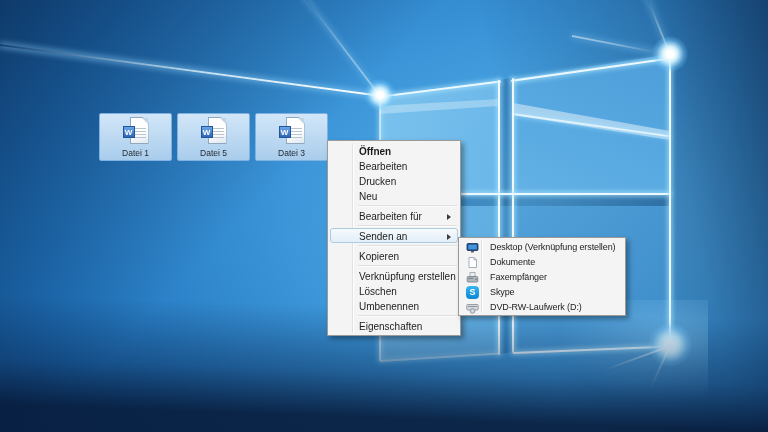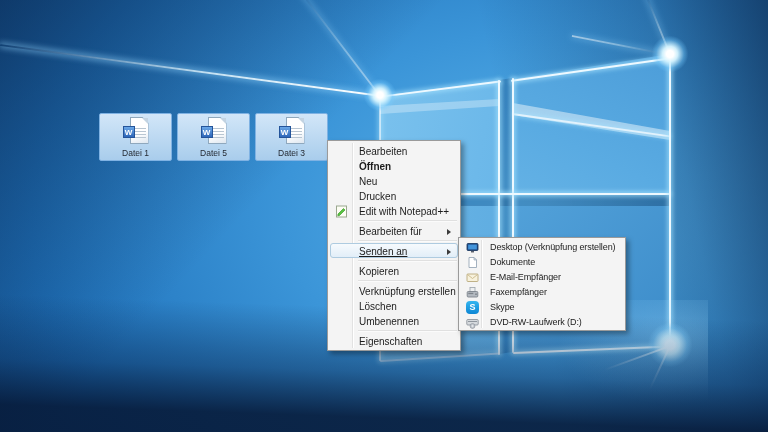--- a/index.html
+++ b/index.html
@@ -43,21 +43,21 @@
   .icon-label{margin-top:2px;font-size:8.5px;color:#242a33;line-height:9px;}
 
   
   .menu{position:absolute;background:#f4f4f4;border:1px solid #9a9a9a;
         box-shadow:3px 3px 5px rgba(0,0,0,.35);box-sizing:border-box;}
   .menu .gutterline{position:absolute;top:2px;bottom:2px;width:1px;background:#e2e2e2;border-right:1px solid #fff;}
   .mi{position:relative;height:15px;line-height:15px;font-size:10px;color:#1c1c1c;
       margin:0 2px;padding-left:28px;white-space:nowrap;border:1px solid transparent;
       box-sizing:border-box;border-radius:3px;}
   .mi.bold{font-weight:bold;}
-  .mi.hl{background:linear-gradient(#f6fafd,#e2eef8);border:1px solid #aecbe0;text-decoration:underline;}
+  .mi.hl{background:linear-gradient(#f6fafd,#e2eef8);border:1px solid #aecbe0;}
   .sep{height:1px;background:#e0e0e0;border-bottom:1px solid #fbfbfb;margin:1.5px 3px 1.5px 30px;}
   .arrow{position:absolute;right:6px;top:4.5px;width:0;height:0;
          border-left:4px solid #3c3c3c;border-top:3px solid transparent;border-bottom:3px solid transparent;}
   .mi .mi-ico{position:absolute;left:4px;top:1px;width:13px;height:13px;}
 
   #main-menu{left:327px;top:140px;width:134px;padding:2px 0;}
   #main-menu .gutterline{left:24px;}
   #send-menu{left:458px;top:237px;width:168px;padding:1px 0;font-size:9px;}
   #send-menu .gutterline{left:22px;}
   #send-menu .mi{font-size:9px;letter-spacing:-0.1px;}
@@ -143,33 +143,24 @@
       <div class="doc-page"></div>
         <div class="doc-fold"></div>
         <div class="doc-lines"></div>
       <div class="w-box">W</div>
     </div>
     <div class="icon-label">Datei 3</div>
   </div>
 
   <div class="menu" id="main-menu">
     <div class="gutterline"></div>
+    <div class="mi bold"><span>Öffnen</span></div>
     <div class="mi"><span>Bearbeiten</span></div>
-    <div class="mi bold"><span>Öffnen</span></div>
+    <div class="mi"><span>Drucken</span></div>
     <div class="mi"><span>Neu</span></div>
-    <div class="mi"><span>Drucken</span></div>
-    <div class="mi">
-      <span class="mi-ico">
-        <svg class="ico" viewBox="0 0 13 13">
-            <rect x="1.5" y="1" width="10" height="11" fill="#fdfdf4" stroke="#9aa88f" stroke-width="1"></rect>
-            <path d="M3 9 L8.5 3.5 L10 5 L4.5 10.5 L2.8 10.8 Z" fill="#57c43e" stroke="#2f8f22" stroke-width="0.6"></path>
-          </svg>
-      </span>
-      <span>Edit with Notepad++</span>
-    </div>
     <div class="sep"></div>
     <div class="mi">
       <span>Bearbeiten für</span>
       <span class="arrow"></span>
     </div>
     <div class="sep"></div>
     <div class="mi hl">
       <span>Senden an</span>
       <span class="arrow"></span>
     </div>
@@ -201,29 +192,20 @@
     <div class="mi">
       <span class="mi-ico">
         <svg class="ico" viewBox="0 0 13 13">
             <path d="M3 1.5 h5 l2.5 2.5 v7.5 h-7.5 z" fill="#ffffff" stroke="#98a8b8" stroke-width="0.9"></path>
             <path d="M8 1.5 v2.5 h2.5 z" fill="#d7e2ec" stroke="#98a8b8" stroke-width="0.7"></path>
           </svg>
       </span>
       <span>Dokumente</span>
     </div>
 
-    <div class="mi">
-      <span class="mi-ico">
-        <svg class="ico" viewBox="0 0 13 13">
-            <rect x="1" y="3" width="11" height="7.5" rx="0.8" fill="#f7f1dc" stroke="#b9a97c" stroke-width="0.9"></rect>
-            <path d="M1.3 3.4 L6.5 7.5 L11.7 3.4" fill="none" stroke="#c9b88a" stroke-width="0.9"></path>
-          </svg>
-      </span>
-      <span>E-Mail-Empfänger</span>
-    </div>
 
     <div class="mi">
       <span class="mi-ico">
         <svg class="ico" viewBox="0 0 13 13">
             <rect x="4" y="1.5" width="5" height="4.5" fill="#eceef0" stroke="#9aa2aa" stroke-width="0.8"></rect>
             <rect x="1.2" y="5.5" width="10.6" height="5.5" rx="1" fill="#b3b9c0" stroke="#7d848c" stroke-width="0.9"></rect>
             <rect x="2.3" y="6.8" width="5" height="1.3" fill="#7d848c"></rect>
             <circle cx="10" cy="8.2" r="0.9" fill="#7d848c"></circle>
           </svg>
       </span>

